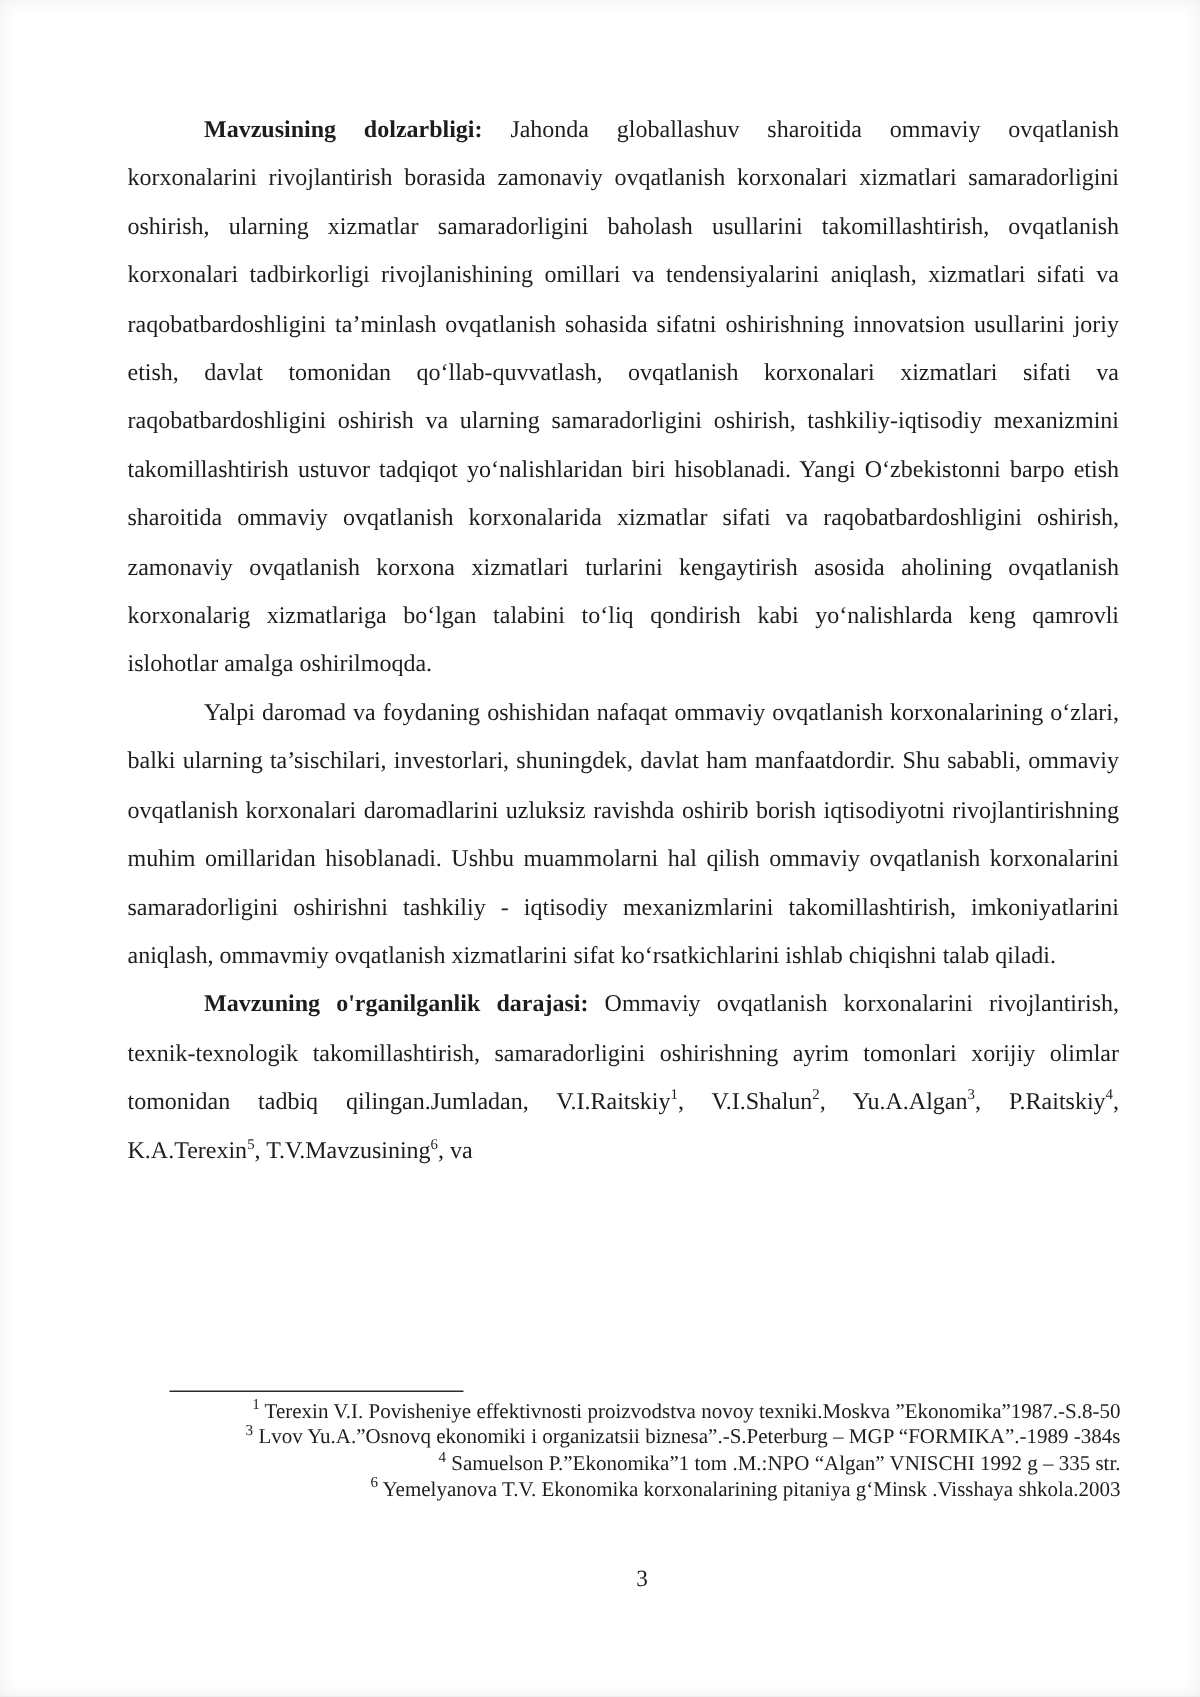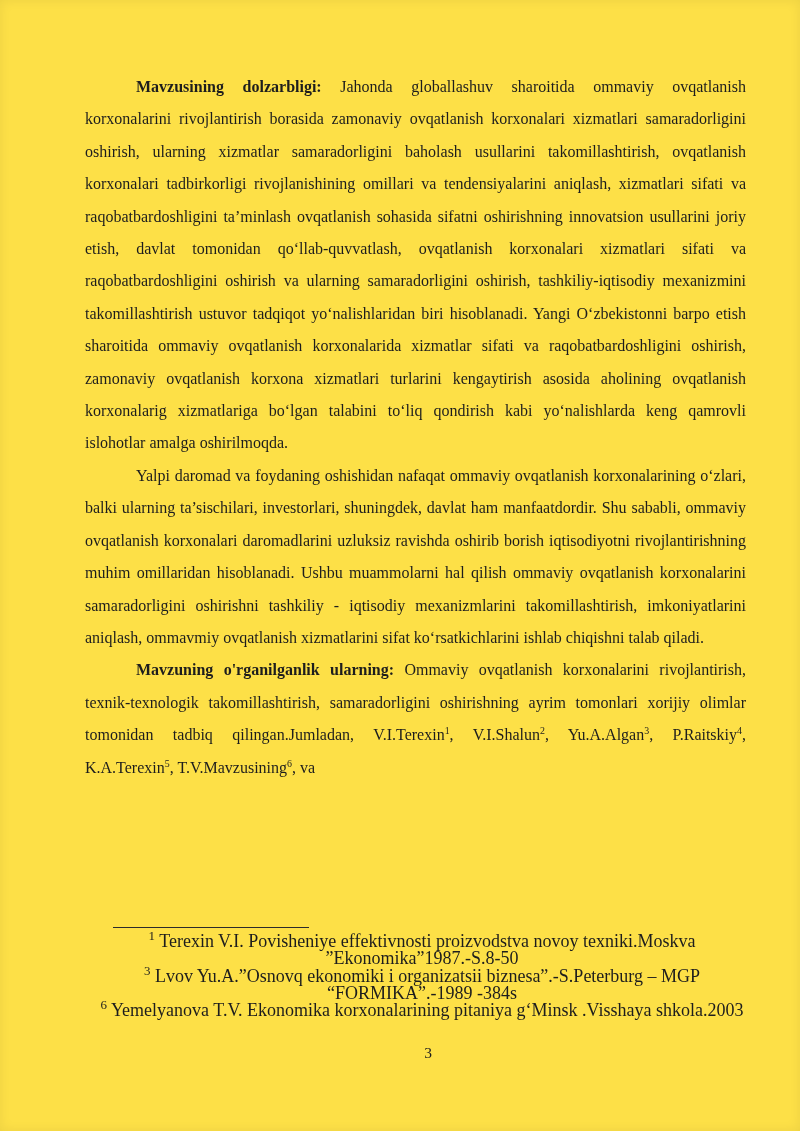--- a/index.html
+++ b/index.html
@@ -1,20 +1,20 @@
 <!DOCTYPE html>
 <html><head>
 <meta charset="utf-8">
 <style>
   html, body { margin: 0; padding: 0; background: #e9e9e9; }
   .page {
     position: relative;
     width: 800px;
     height: 1131px;
-    background: #fde047;
+    background: #ffffff;
     overflow: hidden;
     font-family: "Liberation Serif", "DejaVu Serif", serif;
     color: #1d1d1d;
     box-shadow: inset 0 0 12px rgba(0,0,0,0.07);
   }
   .body-text {
     position: absolute;
     left: 85px;
     top: 71px;
     width: 661px;
@@ -35,23 +35,23 @@
     top: 927px;
     width: 196px;
     height: 0;
     border-top: 1.6px solid #2b2b2b;
   }
   .footnotes {
     position: absolute;
     left: 97px;
     top: 933px;
     width: 650px;
-    font-size: 18px;
+    font-size: 14px;
     line-height: 17.3px;
-    text-align: center;
+    text-align: right;
     font-family: Liberation Serif, serif;
   }
   .footnote { margin: 0; }
   .footnote sup {
     font-size: 0.72em;
     line-height: 0;
     vertical-align: super;
   }
   .page-number {
     position: absolute;
@@ -66,33 +66,34 @@
 <body>
 
 <div class="page">
 
   <div class="body-text">
 
     <p class="para"><b class="lead">Mavzusining dolzarbligi:</b> <span>Jahonda globallashuv sharoitida ommaviy ovqatlanish korxonalarini rivojlantirish borasida zamonaviy ovqatlanish korxonalari xizmatlari samaradorligini oshirish, ularning xizmatlar samaradorligini baholash usullarini takomillashtirish, ovqatlanish korxonalari tadbirkorligi rivojlanishining omillari va tendensiyalarini aniqlash, xizmatlari sifati va raqobatbardoshligini ta’minlash ovqatlanish sohasida sifatni oshirishning innovatsion usullarini joriy etish, davlat tomonidan qo‘llab-quvvatlash, ovqatlanish korxonalari xizmatlari sifati va raqobatbardoshligini oshirish va ularning samaradorligini oshirish, tashkiliy-iqtisodiy mexanizmini takomillashtirish ustuvor tadqiqot yo‘nalishlaridan biri hisoblanadi. Yangi O‘zbekistonni barpo etish sharoitida ommaviy ovqatlanish korxonalarida xizmatlar sifati va raqobatbardoshligini oshirish, zamonaviy ovqatlanish korxona xizmatlari turlarini kengaytirish asosida aholining ovqatlanish korxonalarig xizmatlariga bo‘lgan talabini to‘liq qondirish kabi yo‘nalishlarda keng qamrovli islohotlar amalga oshirilmoqda.</span></p>
 
     <p class="para"><span>Yalpi daromad va foydaning oshishidan nafaqat ommaviy ovqatlanish korxonalarining o‘zlari, balki ularning ta’sischilari, investorlari, shuningdek, davlat ham manfaatdordir. Shu sababli, ommaviy ovqatlanish korxonalari daromadlarini uzluksiz ravishda oshirib borish iqtisodiyotni rivojlantirishning muhim omillaridan hisoblanadi. Ushbu muammolarni hal qilish ommaviy ovqatlanish korxonalarini samaradorligini oshirishni tashkiliy - iqtisodiy mexanizmlarini takomillashtirish, imkoniyatlarini aniqlash, ommavmiy ovqatlanish xizmatlarini sifat ko‘rsatkichlarini ishlab chiqishni talab qiladi.</span></p>
 
-    <p class="para"><b class="lead">Mavzuning o'rganilganlik ularning:</b> <span>Ommaviy ovqatlanish korxonalarini rivojlantirish, texnik-texnologik takomillashtirish, samaradorligini oshirishning ayrim tomonlari xorijiy olimlar tomonidan tadbiq qilingan.Jumladan,</span>
-      <span><span>V.I.Terexin</span><sup>1</sup><span>,</span></span>
+    <p class="para"><b class="lead">Mavzuning o'rganilganlik darajasi:</b> <span>Ommaviy ovqatlanish korxonalarini rivojlantirish, texnik-texnologik takomillashtirish, samaradorligini oshirishning ayrim tomonlari xorijiy olimlar tomonidan tadbiq qilingan.Jumladan,</span>
+      <span><span>V.I.Raitskiy</span><sup>1</sup><span>,</span></span>
       <span><span>V.I.Shalun</span><sup>2</sup><span>,</span></span>
       <span><span>Yu.A.Algan</span><sup>3</sup><span>,</span></span>
       <span><span>P.Raitskiy</span><sup>4</sup><span>,</span></span>
       <span><span>K.A.Terexin</span><sup>5</sup><span>,</span></span>
       <span><span>T.V.Mavzusining</span><sup>6</sup><span>, va</span></span></p>
 
   </div>
 
   <div class="fn-sep"></div>
 
   <div class="footnotes">
     <div class="footnote"><sup>1</sup> <span>Terexin  V.I. Povisheniye effektivnosti proizvodstva novoy texniki.Moskva ”Ekonomika”1987.-S.8-50</span></div>
     <div class="footnote"><sup>3</sup> <span>Lvov Yu.A.”Osnovq ekonomiki i organizatsii biznesa”.-S.Peterburg – MGP “FORMIKA”.-1989 -384s</span></div>
+    <div class="footnote"><sup>4</sup> <span>Samuelson P.”Ekonomika”1 tom .M.:NPO “Algan” VNISCHI 1992 g – 335 str.</span></div>
     <div class="footnote"><sup>6</sup> <span>Yemelyanova T.V. Ekonomika korxonalarining pitaniya g‘Minsk .Visshaya shkola.2003</span></div>
   </div>
 
   <div class="page-number">3</div>
 
 </div>
 
 </body></html>

